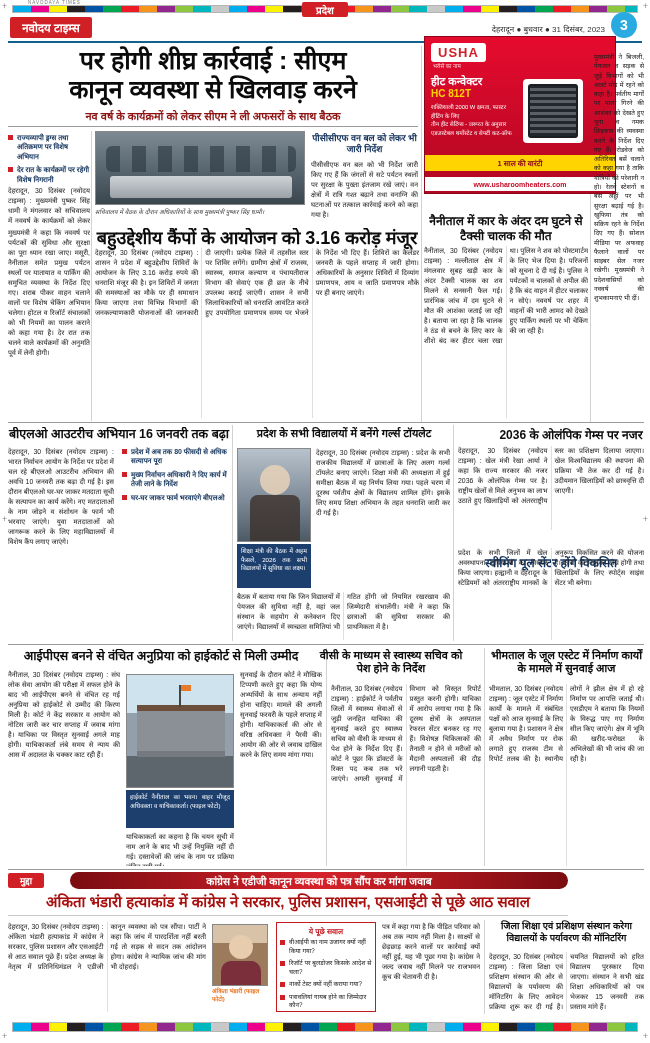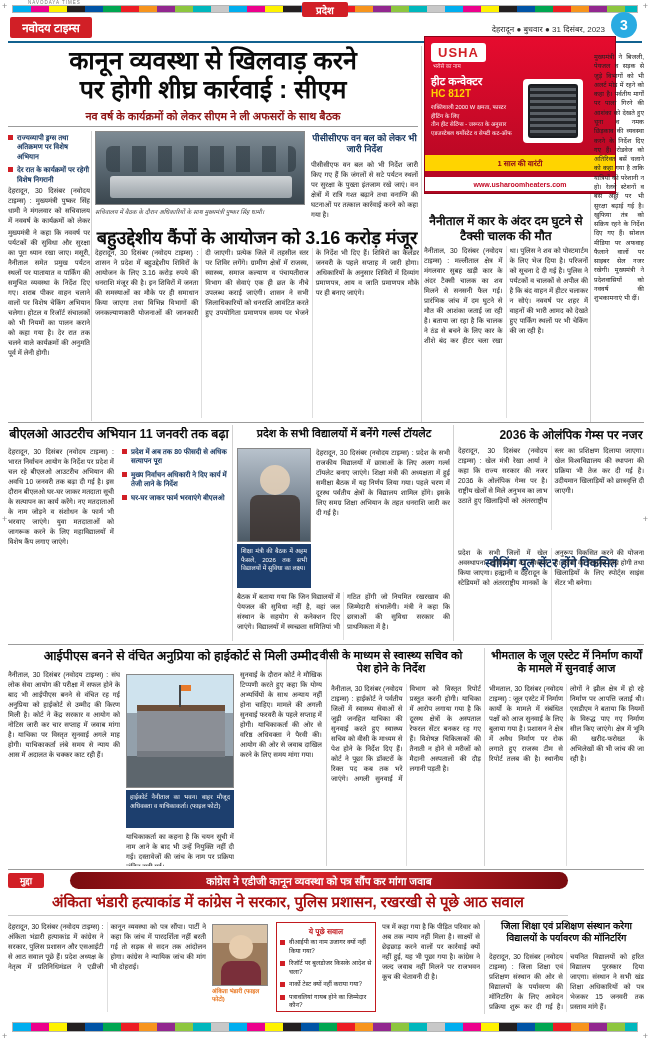--- a/index.html
+++ b/index.html
@@ -41,22 +41,22 @@
   <span>प्रदेश</span>
 </div>
 <div class="abs" style="left:370px;top:23px;width:235px;text-align:right;font-size:8px;color:#333">देहरादून ● बुधवार ● 31 दिसंबर, 2023</div>
 <div class="abs" style="left:611px;top:12px;width:26px;height:26px;border-radius:50%;background:#29abe2;color:#fff;
             font-weight:bold;font-size:14px;display:flex;align-items:center;justify-content:center">
   <span>3</span>
 </div>
 <div class="abs" style="left:8px;top:41px;width:634px;border-top:2px solid #11618f"></div>
 
 <div class="abs" style="left:8px;top:46px;width:410px;text-align:center;font-weight:800;font-size:25px;line-height:1.16;color:#0b0b0b">
+  <div>पर होगी शीघ्र कार्रवाई : सीएम</div>
   <div>कानून व्यवस्था से खिलवाड़ करने</div>
-  <div>पर होगी शीघ्र कार्रवाई : सीएम</div>
 </div>
 <div class="abs" style="left:8px;top:108px;width:410px;text-align:center;font-weight:bold;font-size:11px;color:#8e1414">नव वर्ष के कार्यक्रमों को लेकर सीएम ने ली अफसरों के साथ बैठक</div>
 <div class="abs hr" style="left:8px;top:126px;width:410px"></div>
 
 <div class="abs" style="left:8px;top:133px;width:82px;height:92px;overflow:hidden">
   <div class="bullet-item">राज्यव्यापी ड्रग्स तथा अतिक्रमण पर विशेष अभियान</div>
   <div class="bullet-item">देर रात के कार्यक्रमों पर रहेगी विशेष निगरानी</div>
 </div>
 <div class="abs body" style="left:8px;top:186px;width:82px;height:40px">देहरादून, 30 दिसंबर (नवोदय टाइम्स) : मुख्यमंत्री पुष्कर सिंह धामी ने मंगलवार को सचिवालय में नववर्ष के कार्यक्रमों को लेकर वरिष्ठ अधिकारियों के साथ बैठक की। उन्होंने स्पष्ट कहा कि कानून व्यवस्था से खिलवाड़ करने वालों के खिलाफ शीघ्र और कठोर कार्रवाई की जाएगी। सभी जिलाधिकारियों व पुलिस अधीक्षकों को पूरी सतर्कता बरतने के निर्देश दिए गए हैं। संवेदनशील स्थानों पर अतिरिक्त पुलिस बल तैनात रहेगा।</div>
 
@@ -107,21 +107,21 @@
   </div>
 </div>
 
 <div class="abs body" style="left:594px;top:52px;width:50px;height:366px;font-size:6.4px">मुख्यमंत्री ने बिजली, पेयजल व सड़क से जुड़े विभागों को भी अलर्ट मोड में रहने को कहा है। पर्वतीय मार्गों पर पाला गिरने की आशंका को देखते हुए चूना व नमक छिड़काव की व्यवस्था करने के निर्देश दिए गए हैं। रोडवेज को अतिरिक्त बसें चलाने को कहा गया है ताकि यात्रियों को परेशानी न हो। रेलवे स्टेशनों व बस अड्डों पर भी सुरक्षा बढ़ाई गई है। खुफिया तंत्र को सक्रिय रहने के निर्देश दिए गए हैं। सोशल मीडिया पर अफवाह फैलाने वालों पर साइबर सेल नजर रखेगी। मुख्यमंत्री ने प्रदेशवासियों को नववर्ष की शुभकामनाएं भी दीं।</div>
 
 <div class="abs h-md" style="left:424px;top:214px;width:164px;font-size:12px">नैनीताल में कार के अंदर दम घुटने से टैक्सी चालक की मौत</div>
 <div class="abs body c2" style="left:424px;top:246px;width:164px;height:172px">नैनीताल, 30 दिसंबर (नवोदय टाइम्स) : मल्लीताल क्षेत्र में मंगलवार सुबह खड़ी कार के अंदर टैक्सी चालक का शव मिलने से सनसनी फैल गई। प्रारंभिक जांच में दम घुटने से मौत की आशंका जताई जा रही है। बताया जा रहा है कि चालक ने ठंड से बचने के लिए कार के शीशे बंद कर हीटर चला रखा था। पुलिस ने शव को पोस्टमार्टम के लिए भेज दिया है। परिजनों को सूचना दे दी गई है। पुलिस ने पर्यटकों व चालकों से अपील की है कि बंद वाहन में हीटर चलाकर न सोएं। नववर्ष पर शहर में वाहनों की भारी आमद को देखते हुए पार्किंग स्थलों पर भी चेकिंग की जा रही है।</div>
 
 <div class="abs hr" style="left:8px;top:422px;width:636px"></div>
 
-<div class="abs h-md" style="left:8px;top:427px;width:222px;font-size:12.5px">बीएलओ आउटरीच अभियान 11 जनवरी तक बढ़ा</div>
+<div class="abs h-md" style="left:8px;top:427px;width:222px;font-size:12.5px">बीएलओ आउटरीच अभियान 16 जनवरी तक बढ़ा</div>
 <div class="abs body" style="left:8px;top:447px;width:106px;height:192px">देहरादून, 30 दिसंबर (नवोदय टाइम्स) : भारत निर्वाचन आयोग के निर्देश पर प्रदेश में चल रहे बीएलओ आउटरीच अभियान की अवधि 10 जनवरी तक बढ़ा दी गई है। इस दौरान बीएलओ घर-घर जाकर मतदाता सूची के सत्यापन का कार्य करेंगे। नए मतदाताओं के नाम जोड़ने व संशोधन के फार्म भी भरवाए जाएंगे। युवा मतदाताओं को जागरूक करने के लिए महाविद्यालयों में विशेष कैंप लगाए जाएंगे।</div>
 <div class="abs" style="left:122px;top:447px;width:108px;height:192px;overflow:hidden">
   <div class="bullet-item">प्रदेश में अब तक 80 फीसदी से अधिक सत्यापन पूरा</div>
   <div class="bullet-item">मुख्य निर्वाचन अधिकारी ने दिए कार्य में तेजी लाने के निर्देश</div>
   <div class="bullet-item">घर-घर जाकर फार्म भरवाएंगे बीएलओ</div>
 </div>
 <div class="abs vr" style="left:232px;top:425px;height:216px"></div>
 
 <div class="abs h-md" style="left:237px;top:427px;width:214px;font-size:11px">प्रदेश के सभी विद्यालयों में बनेंगे गर्ल्स टॉयलेट</div>
 <div class="abs" style="left:237px;top:448px;width:74px;height:94px;border:1px solid #888;
@@ -134,21 +134,21 @@
 <div class="abs body" style="left:237px;top:592px;width:213px;height:48px;columns:2;column-gap:7px;column-rule:1px solid #dedede">बैठक में बताया गया कि जिन विद्यालयों में पेयजल की सुविधा नहीं है, वहां जल संस्थान के सहयोग से कनेक्शन दिए जाएंगे। विद्यालयों में स्वच्छता समितियां भी गठित होंगी जो नियमित रखरखाव की जिम्मेदारी संभालेंगी। मंत्री ने कहा कि छात्राओं की सुविधा सरकार की प्राथमिकता में है।</div>
 <div class="abs vr" style="left:453px;top:425px;height:216px"></div>
 
 <div class="abs h-md" style="left:478px;top:428px;width:186px;font-size:12px">2036 के ओलंपिक गेम्स पर नजर</div>
 <div class="abs body c2" style="left:458px;top:446px;width:186px;height:84px">देहरादून, 30 दिसंबर (नवोदय टाइम्स) : खेल मंत्री रेखा आर्या ने कहा कि राज्य सरकार की नजर 2036 के ओलंपिक गेम्स पर है। राष्ट्रीय खेलों से मिले अनुभव का लाभ उठाते हुए खिलाड़ियों को अंतरराष्ट्रीय स्तर का प्रशिक्षण दिलाया जाएगा। खेल विश्वविद्यालय की स्थापना की प्रक्रिया भी तेज कर दी गई है। उदीयमान खिलाड़ियों को छात्रवृत्ति दी जाएगी।</div>
 <div class="abs h-md" style="left:458px;top:556px;width:186px;font-size:12px;color:#14335c">स्वीमिंग पूल सेंटर होंगे विकसित</div>
 <div class="abs body c2" style="left:458px;top:548px;width:186px;height:92px">प्रदेश के सभी जिलों में खेल अवस्थापना सुविधाओं का विस्तार किया जाएगा। हल्द्वानी व देहरादून के स्टेडियमों को अंतरराष्ट्रीय मानकों के अनुरूप विकसित करने की योजना है। कोचों की नियुक्ति शीघ्र होगी तथा खिलाड़ियों के लिए स्पोर्ट्स साइंस सेंटर भी बनेगा।</div>
 
 <div class="abs hr" style="left:8px;top:644px;width:636px"></div>
 
-<div class="abs h-md" style="left:24px;top:649px;width:314px;font-size:12.5px">आईपीएस बनने से वंचित अनुप्रिया को हाईकोर्ट से मिली उम्मीद</div>
+<div class="abs h-md" style="left:4px;top:649px;width:314px;font-size:12.5px">आईपीएस बनने से वंचित अनुप्रिया को हाईकोर्ट से मिली उम्मीद</div>
 <div class="abs body" style="left:8px;top:670px;width:112px;height:196px">नैनीताल, 30 दिसंबर (नवोदय टाइम्स) : संघ लोक सेवा आयोग की परीक्षा में सफल होने के बाद भी आईपीएस बनने से वंचित रह गई अनुप्रिया को हाईकोर्ट से उम्मीद की किरण मिली है। कोर्ट ने केंद्र सरकार व आयोग को नोटिस जारी कर चार सप्ताह में जवाब मांगा है। याचिका पर विस्तृत सुनवाई अगले माह होगी। याचिकाकर्ता लंबे समय से न्याय की आस में अदालत के चक्कर काट रही हैं।</div>
 <div class="abs" style="left:126px;top:674px;width:108px;height:114px;border:1px solid #888;overflow:hidden;
             background:linear-gradient(180deg,#cfe3ee 0 34%,#93a0ab 34% 72%,#5d666d 72% 100%)">
   <div style="position:absolute;left:10px;top:30px;width:88px;height:52px;background:#8b8f96;
               border-top:6px solid #6c4f3a;box-shadow:inset 0 -6px 0 #757a81"></div>
   <div style="position:absolute;left:52px;top:10px;width:2px;height:22px;background:#444"></div>
   <div style="position:absolute;left:54px;top:10px;width:10px;height:6px;background:#e77a2b"></div>
 </div>
 <div class="abs navybox" style="left:126px;top:790px;width:108px;height:38px">हाईकोर्ट नैनीताल का भवन। बाहर मौजूद अधिवक्ता व याचिकाकर्ता। (फाइल फोटो)</div>
 <div class="abs body" style="left:126px;top:832px;width:108px;height:34px">याचिकाकर्ता का कहना है कि चयन सूची में नाम आने के बाद भी उन्हें नियुक्ति नहीं दी गई। दस्तावेजों की जांच के नाम पर प्रक्रिया लंबित रखी गई।</div>
@@ -166,21 +166,21 @@
 
 <div class="abs" style="left:8px;top:873px;width:36px;height:15px;background:#d11f26;color:#fff;font-weight:bold;font-size:9px;
             display:flex;align-items:center;justify-content:center;border-radius:2px">
   <span>मुद्दा</span>
 </div>
 <div class="abs" style="left:70px;top:872px;width:498px;height:17px;border-radius:9px;color:#fff;font-weight:bold;font-size:10.5px;
             background:linear-gradient(90deg,#7a0c10,#d6222a 50%,#7a0c10);display:flex;align-items:center;justify-content:center">
   <span>कांग्रेस ने एडीजी कानून व्यवस्था को पत्र सौंप कर मांगा जवाब</span>
 </div>
 <div class="abs" style="left:8px;top:893px;width:560px;text-align:center;font-weight:800;font-size:15px;line-height:1.2;color:#a8100f;
-            border-bottom:1px solid #c9c9c9;padding-bottom:4px">अंकिता भंडारी हत्याकांड में कांग्रेस ने सरकार, पुलिस प्रशासन, रखरखी से पूछे आठ सवाल</div>
+            border-bottom:1px solid #c9c9c9;padding-bottom:4px">अंकिता भंडारी हत्याकांड में कांग्रेस ने सरकार, पुलिस प्रशासन, एसआईटी से पूछे आठ सवाल</div>
 
 <div class="abs body c2" style="left:8px;top:922px;width:198px;height:90px">देहरादून, 30 दिसंबर (नवोदय टाइम्स) : अंकिता भंडारी हत्याकांड में कांग्रेस ने सरकार, पुलिस प्रशासन और एसआईटी से आठ सवाल पूछे हैं। प्रदेश अध्यक्ष के नेतृत्व में प्रतिनिधिमंडल ने एडीजी कानून व्यवस्था को पत्र सौंपा। पार्टी ने कहा कि जांच में पारदर्शिता नहीं बरती गई तो सड़क से सदन तक आंदोलन होगा। कांग्रेस ने न्यायिक जांच की मांग भी दोहराई।</div>
 <div class="abs" style="left:212px;top:924px;width:56px;height:62px;border:1px solid #888;overflow:hidden;
             background:linear-gradient(180deg,#d9c3a8 0 30%,#9c7b5c 30% 100%)">
   <div style="position:absolute;left:16px;top:10px;width:24px;height:24px;border-radius:50%;background:#e7cdae"></div>
   <div style="position:absolute;left:8px;top:36px;width:40px;height:26px;border-radius:10px 10px 0 0;background:#7a2f3a"></div>
 </div>
 <div class="abs" style="left:212px;top:988px;width:56px;font-size:6px;font-weight:bold;color:#e87722;line-height:1.3">अंकिता भंडारी (फाइल फोटो)</div>
 
 <div class="abs" style="left:276px;top:922px;width:100px;height:90px;border:1px solid #c21a1f;padding:3px;overflow:hidden">

